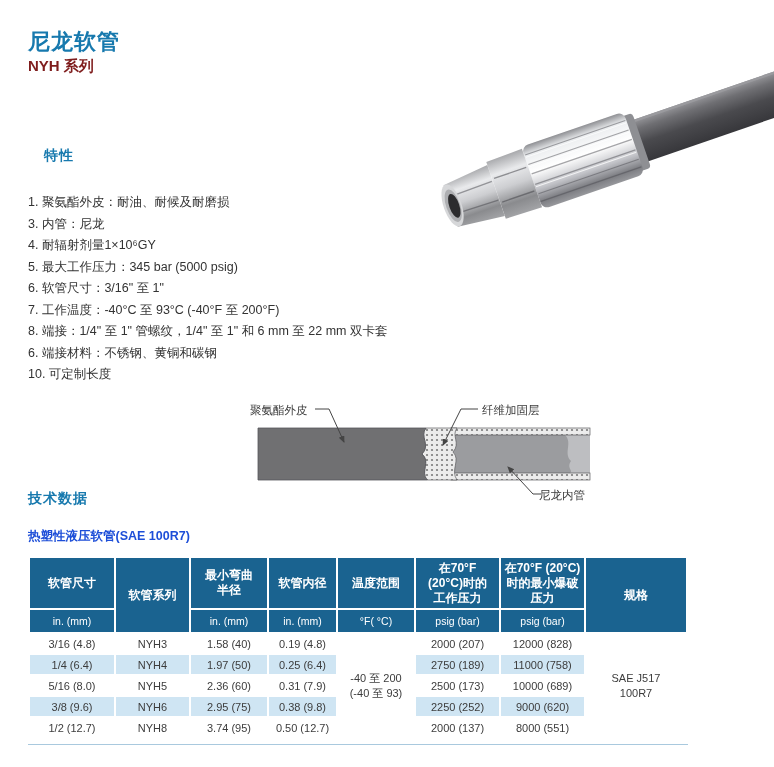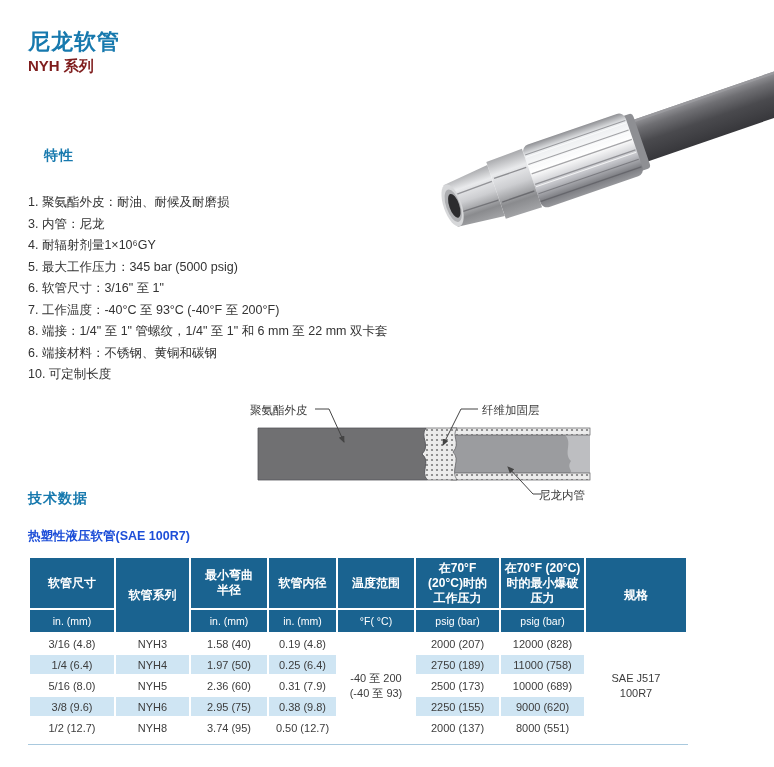--- a/index.html
+++ b/index.html
@@ -202,21 +202,21 @@
         <td>2.36 (60)</td>
         <td>0.31 (7.9)</td>
         <td>2500 (173)</td>
         <td>10000 (689)</td>
       </tr>
       <tr>
         <td>3/8 (9.6)</td>
         <td>NYH6</td>
         <td>2.95 (75)</td>
         <td>0.38 (9.8)</td>
-        <td>2250 (155)</td>
+        <td>2250 (252)</td>
         <td>9000 (620)</td>
       </tr>
       <tr>
         <td>1/2 (12.7)</td>
         <td>NYH8</td>
         <td>3.74 (95)</td>
         <td>0.50 (12.7)</td>
         <td>2000 (137)</td>
         <td>8000 (551)</td>
       </tr>

